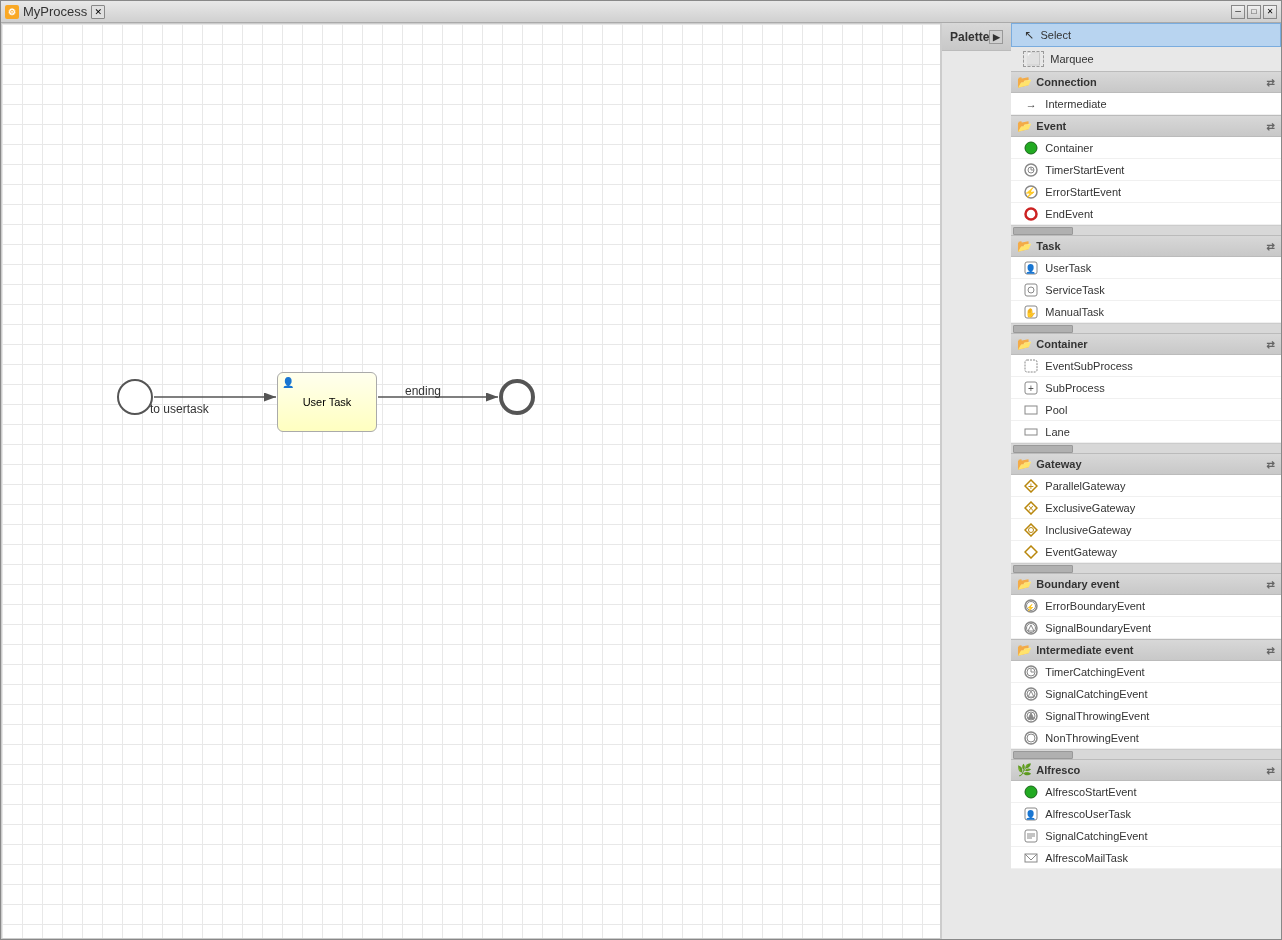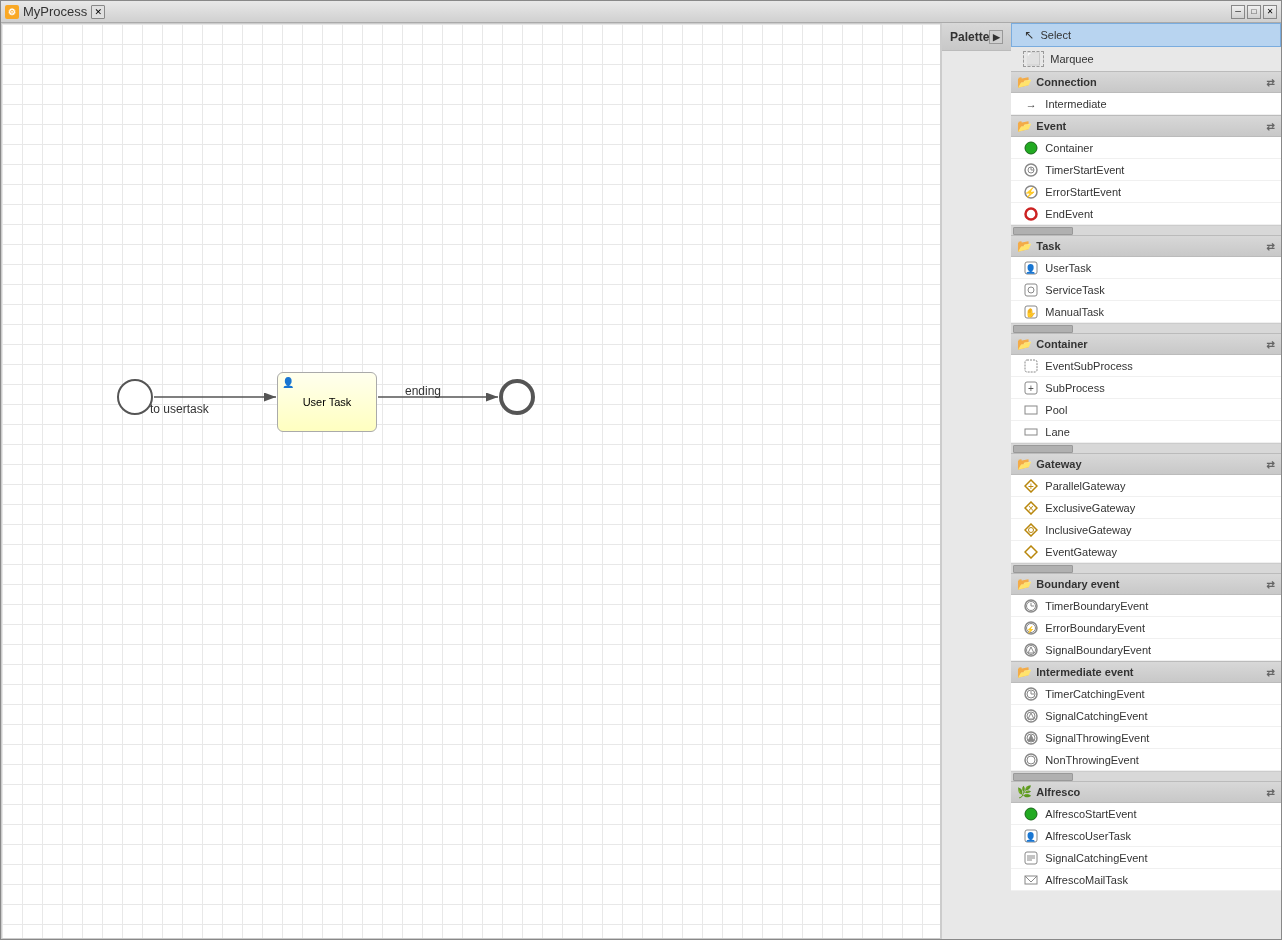--- a/index.html
+++ b/index.html
@@ -522,31 +522,20 @@
             <span class="section-folder-icon" style="color:#d4820a;">📂</span>
             <span>Boundary event</span>
           </div>
           <span class="section-collapse-icon">⇄</span>
         </div>
         <div class="palette-item">
           <span class="item-icon">
             <svg width="14" height="14">
                 <circle cx="7" cy="7" r="6" fill="none" stroke="#888" stroke-width="1.5"></circle>
                 <circle cx="7" cy="7" r="4.5" fill="none" stroke="#888" stroke-width="1"></circle>
-                <line x1="7" y1="4" x2="7" y2="7" stroke="#888" stroke-width="1"></line>
-                <line x1="7" y1="7" x2="10" y2="7" stroke="#888" stroke-width="1"></line>
-              </svg>
-          </span>
-          <span>TimerBoundaryEvent</span>
-        </div>
-        <div class="palette-item">
-          <span class="item-icon">
-            <svg width="14" height="14">
-                <circle cx="7" cy="7" r="6" fill="none" stroke="#888" stroke-width="1.5"></circle>
-                <circle cx="7" cy="7" r="4.5" fill="none" stroke="#888" stroke-width="1"></circle>
                 <text x="7" y="11" text-anchor="middle" font-size="7" fill="#888">⚡</text>
               </svg>
           </span>
           <span>ErrorBoundaryEvent</span>
         </div>
         <div class="palette-item">
           <span class="item-icon">
             <svg width="14" height="14">
                 <circle cx="7" cy="7" r="6" fill="none" stroke="#888" stroke-width="1.5"></circle>
                 <circle cx="7" cy="7" r="4.5" fill="none" stroke="#888" stroke-width="1"></circle>

